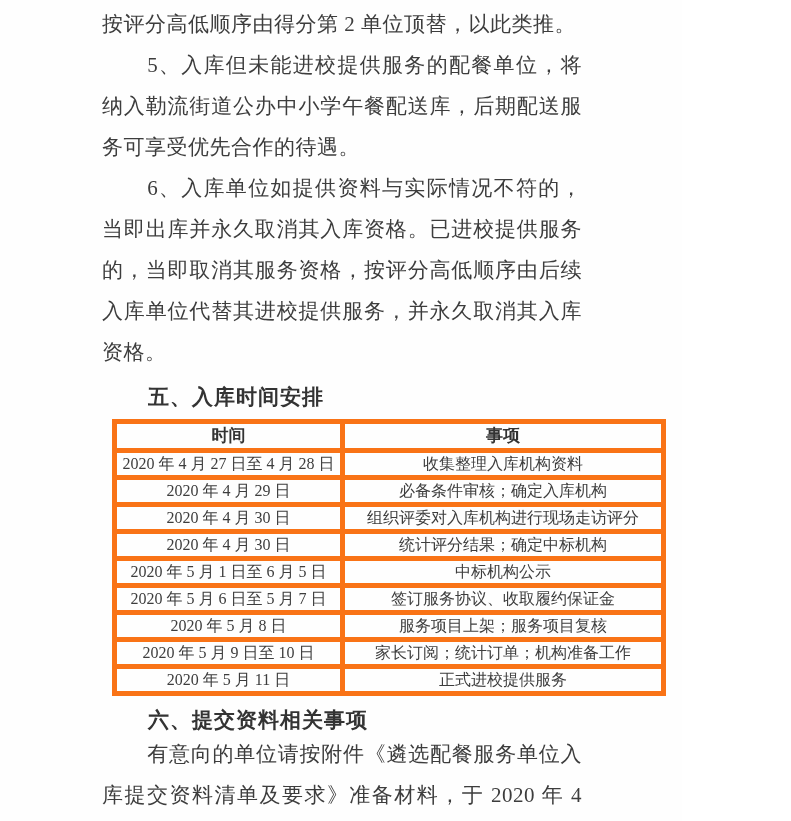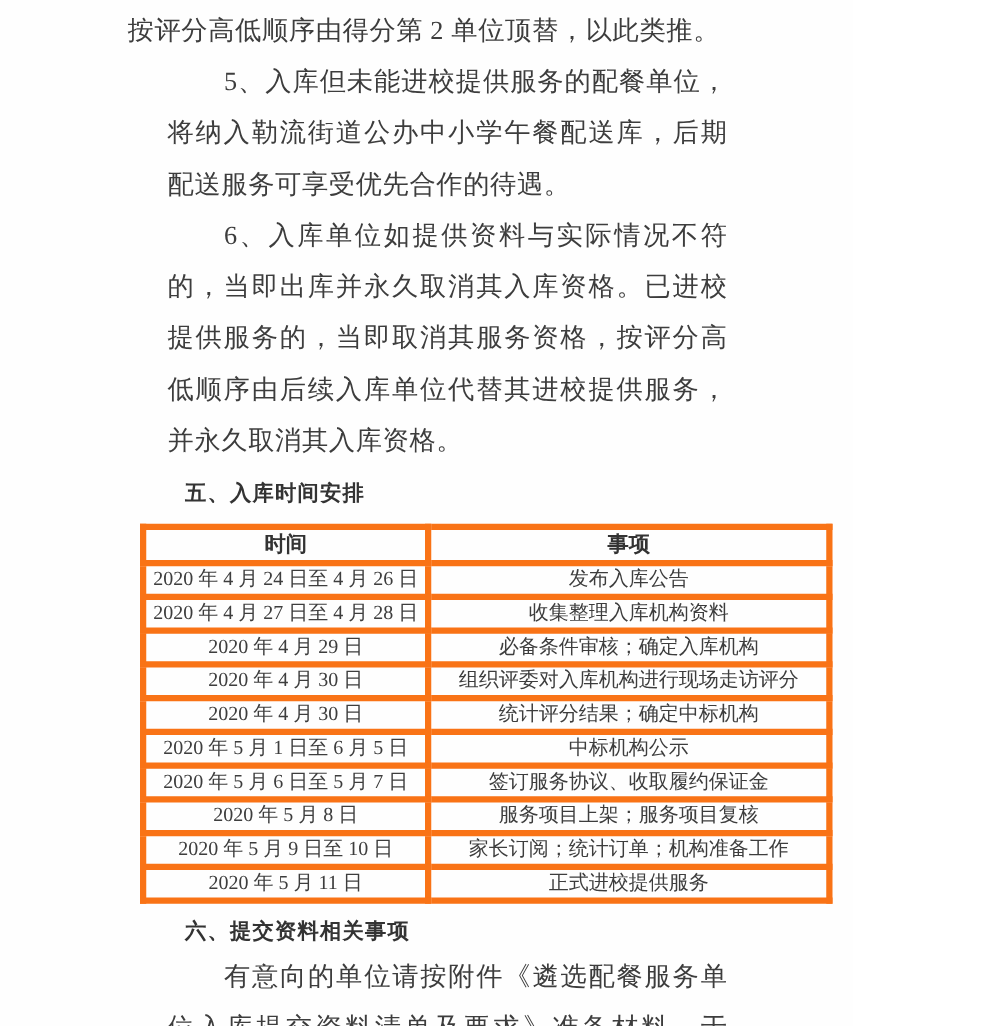--- a/index.html
+++ b/index.html
@@ -22,26 +22,25 @@
   }
   .body-par {
     margin: 0;
     font-size: 21px;
     line-height: 41px;
     text-align: justify;
     letter-spacing: 0.5px;
   }
   .indent {
     text-indent: 2.15em;
-    margin-left: 32px;
   }
   .section-heading {
-    font-family: Liberation Mono, monospace;
+    font-family: Liberation Serif, serif;
     font-weight: bold;
-    font-size: 17px;
+    font-size: 21px;
     line-height: 28px;
     color: #333333;
     margin: 10px 0 0 46px;
     letter-spacing: 1px;
   }
   .section-heading.second {
   }
   table.schedule {
     border-collapse: collapse;
     table-layout: fixed;
@@ -91,24 +90,20 @@
       <col class="item-col">
     </colgroup>
     <thead>
       <tr>
         <th>时间</th>
         <th>事项</th>
       </tr>
     </thead>
     <tbody>
       <tr>
-        <td>2020 年 4 月 24 日至 4 月 26 日</td>
-        <td>发布入库公告</td>
-      </tr>
-      <tr>
         <td>2020 年 4 月 27 日至 4 月 28 日</td>
         <td>收集整理入库机构资料</td>
       </tr>
       <tr>
         <td>2020 年 4 月 29 日</td>
         <td>必备条件审核；确定入库机构</td>
       </tr>
       <tr>
         <td>2020 年 4 月 30 日</td>
         <td>组织评委对入库机构进行现场走访评分</td>

